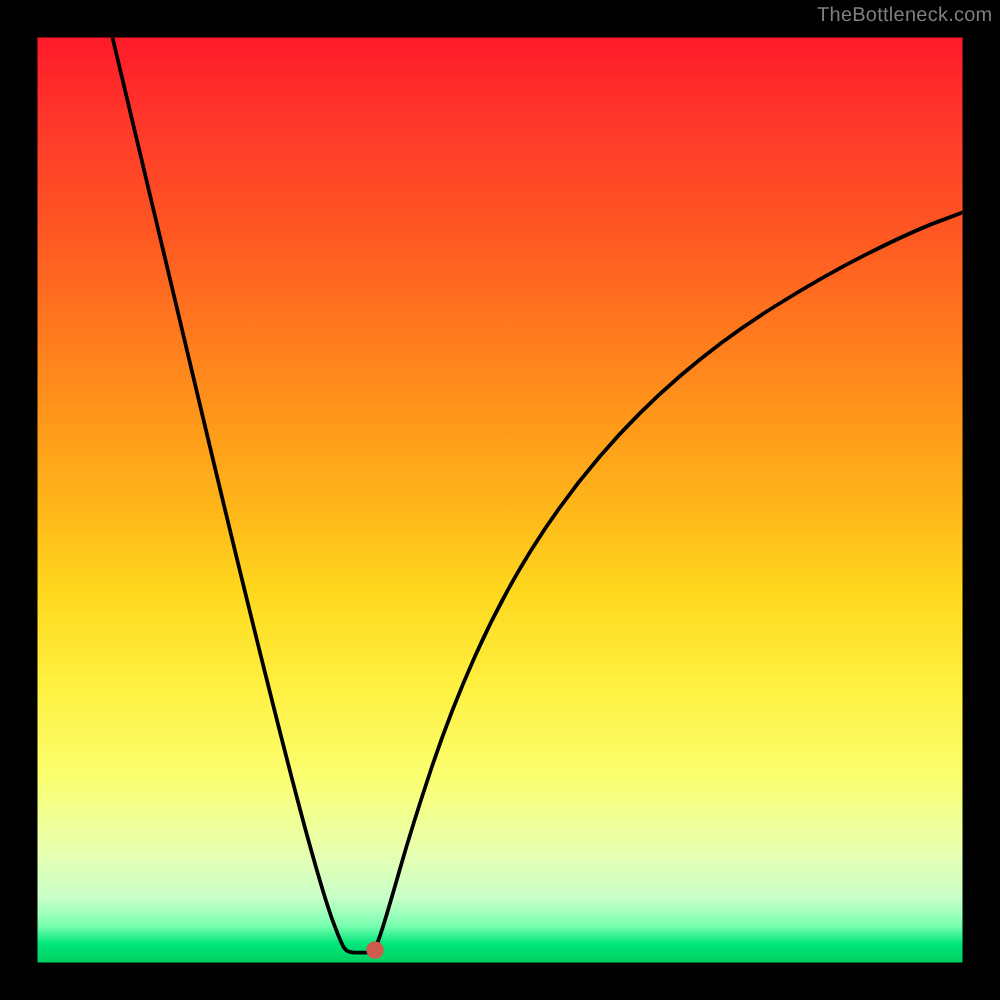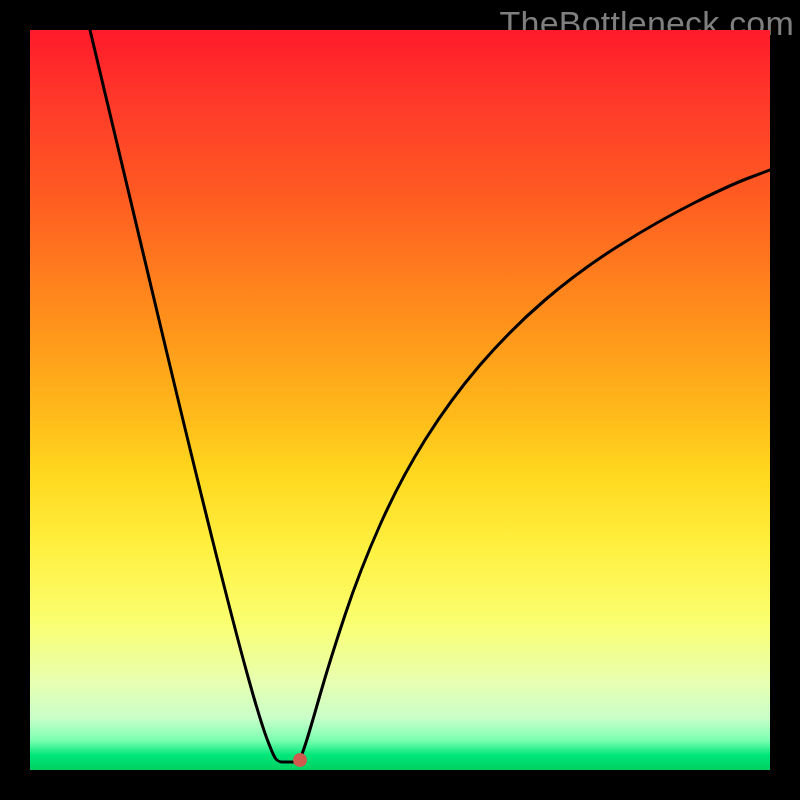--- a/index.html
+++ b/index.html
@@ -38,21 +38,21 @@
       #c9ffc9 93%,
       #7affb0 96%,
       #00e67a 98%,
       #00d060 100%
     );
   }
   .watermark {
     position: absolute;
     top: 4px;
     right: 6px;
-    font-size: 34px;
+    font-size: 16px;
     font-weight: 500;
     color: #7f7f7f;
     letter-spacing: 0.2px;
     user-select: none;
   }
   svg.curve {
     position: absolute;
     left: 0;
     top: 0;
     width: 740px;

